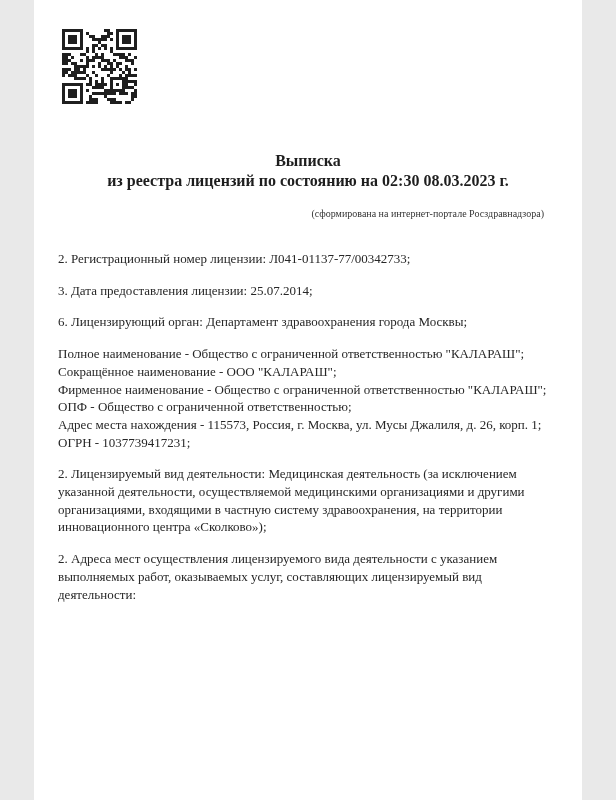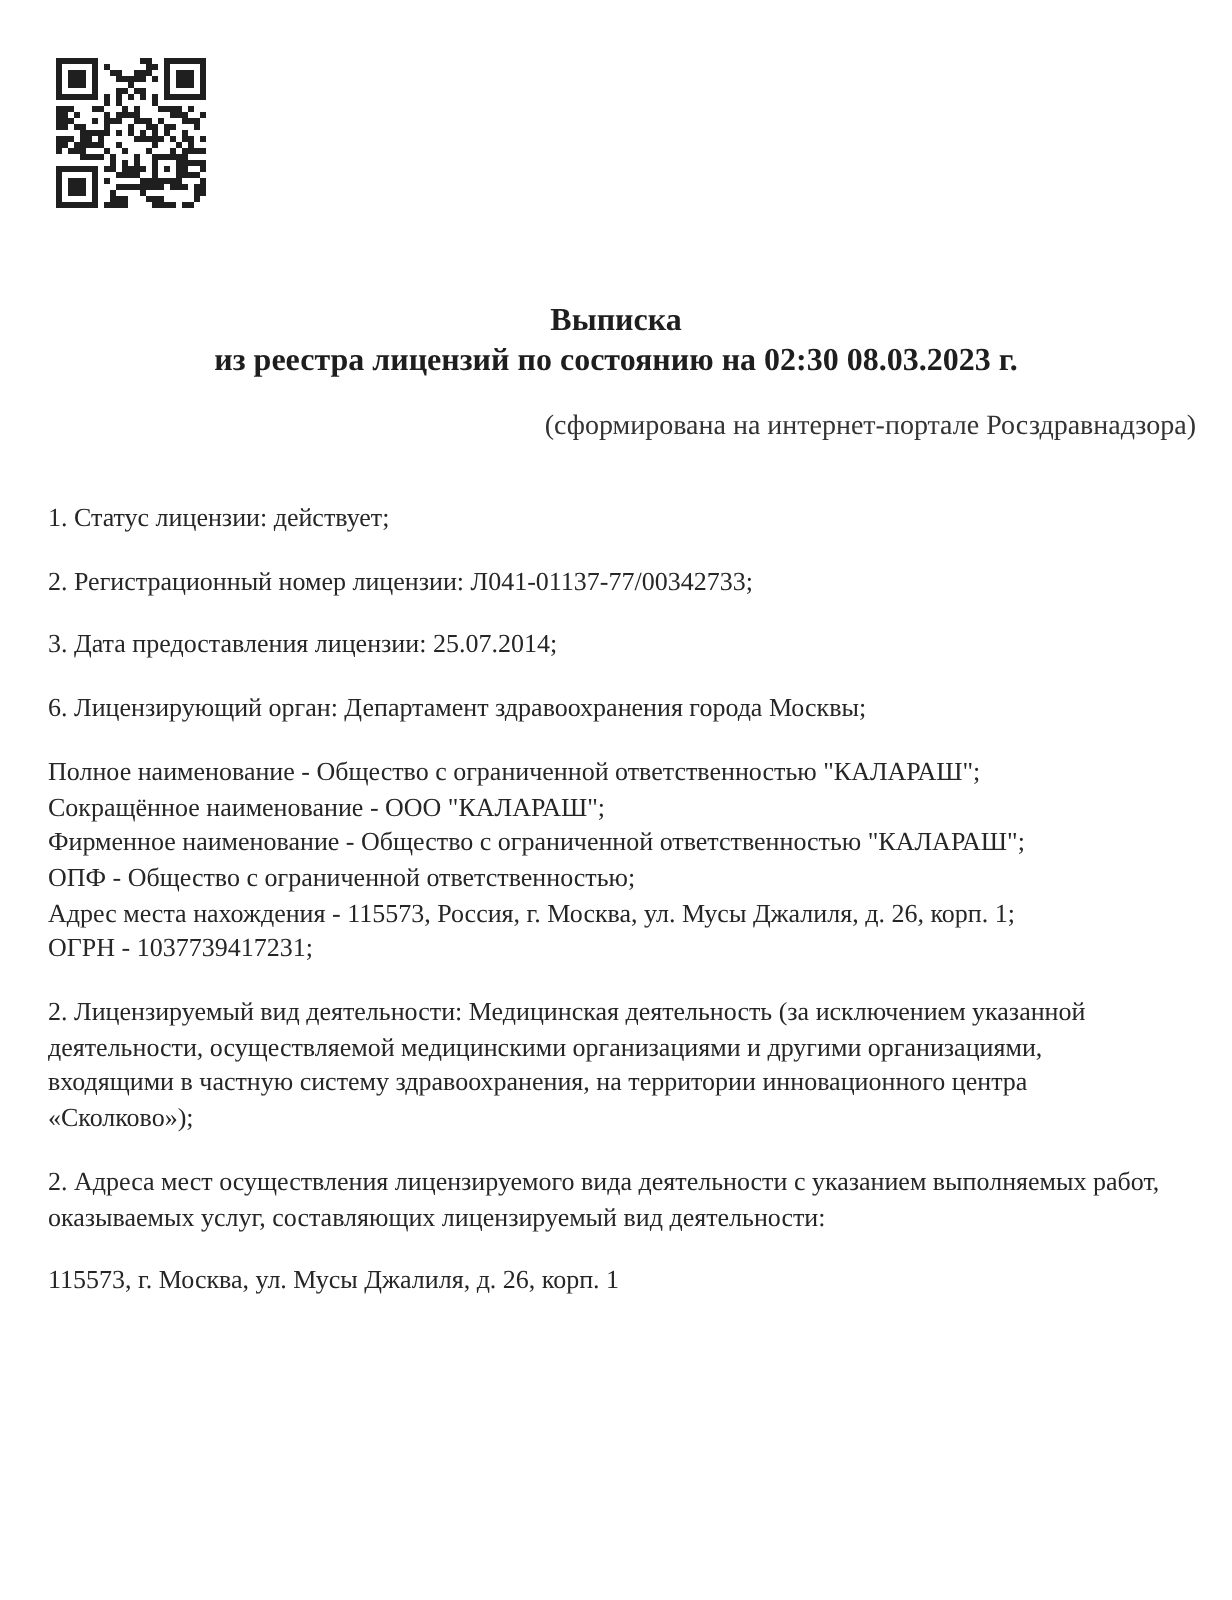--- a/index.html
+++ b/index.html
@@ -2,21 +2,21 @@
 <html lang="ru"><head>
 <meta charset="utf-8">
 <style>
   html, body {
     margin: 0;
     padding: 0;
     background: #e9e9e9;
   }
   .page {
     position: relative;
-    width: 616px;
+    width: 548px;
     height: 800px;
     margin: 0 auto;
     background: #ffffff;
     font-family: "Liberation Serif", "DejaVu Serif", serif;
     color: #262626;
     overflow: hidden;
   }
   .qr {
     position: absolute;
     left: 28px;
@@ -28,23 +28,23 @@
   .titles {
     padding-top: 151px;
     text-align: center;
     font-weight: bold;
     font-size: 16px;
     line-height: 20px;
     color: #1e1e1e;
   }
   .subtitle {
     margin-top: 16px;
-    padding-right: 18px;
+    padding-right: 38px;
     text-align: right;
-    font-size: 14px;
+    font-size: 10px;
     line-height: 14px;
     color: #333333;
   }
   .content {
     padding: 29px 30px 0 24px;
   }
   .content p {
     margin: 0 0 14px 0;
     font-size: 13px;
     line-height: 17.7px;
@@ -374,28 +374,26 @@
     </div>
 
   <div class="titles">
     <div>Выписка</div>
     <div>из реестра лицензий по состоянию на 02:30 08.03.2023 г.</div>
   </div>
 
   <div class="subtitle">(сформирована на интернет-портале Росздравнадзора)</div>
 
   <div class="content">
-    <p>1. Статус лицензии: действует;</p>
     <p>2. Регистрационный номер лицензии: Л041-01137-77/00342733;</p>
     <p>3. Дата предоставления лицензии: 25.07.2014;</p>
     <p>6. Лицензирующий орган: Департамент здравоохранения города Москвы;</p>
     <p>Полное наименование - Общество с ограниченной ответственностью "КАЛАРАШ";
 Сокращённое наименование - ООО "КАЛАРАШ";
 Фирменное наименование - Общество с ограниченной ответственностью "КАЛАРАШ";
 ОПФ - Общество с ограниченной ответственностью;
 Адрес места нахождения - 115573, Россия, г. Москва, ул. Мусы Джалиля, д. 26, корп. 1;
 ОГРН - 1037739417231;</p>
     <p>2. Лицензируемый вид деятельности: Медицинская деятельность (за исключением указанной деятельности, осуществляемой медицинскими организациями и другими организациями, входящими в частную систему здравоохранения, на территории инновационного центра «Сколково»);</p>
     <p>2. Адреса мест осуществления лицензируемого вида деятельности с указанием выполняемых работ, оказываемых услуг, составляющих лицензируемый вид деятельности:</p>
-    <p>115573, г. Москва, ул. Мусы Джалиля, д. 26, корп. 1</p>
   </div>
 
 </div>
 
 </body></html>

